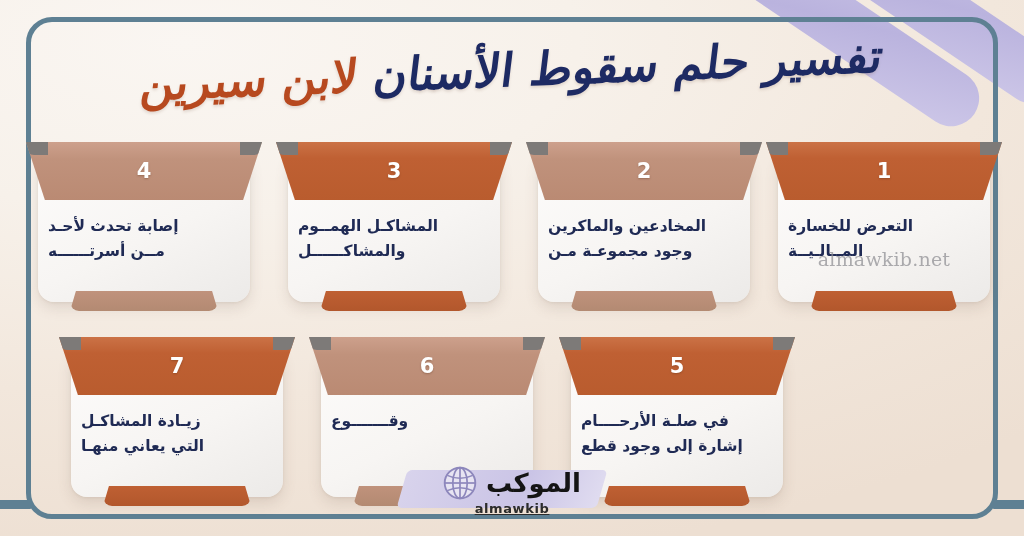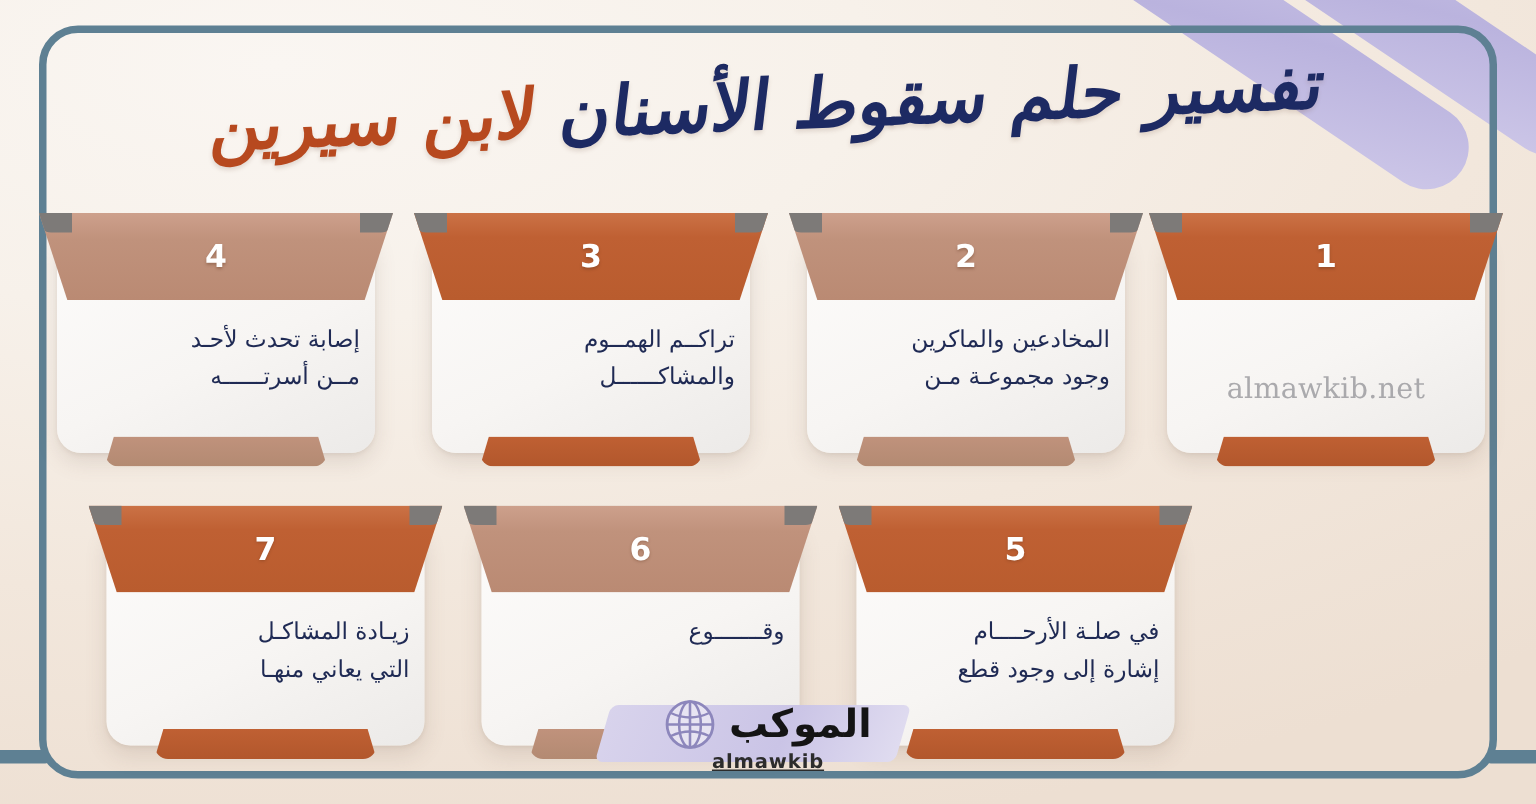--- a/index.html
+++ b/index.html
@@ -99,23 +99,23 @@
     bottom:-9px;width:148px;height:20px;
     border-radius:0 0 9px 9px;
     clip-path:polygon(4% 0, 96% 0, 100% 100%, 0 100%);
   }
   .ribbon-foot.dark{background:linear-gradient(180deg,#bf6033 0%,#b2572c 100%);}
   .ribbon-foot.light{background:linear-gradient(180deg,#c0927c 0%,#b38a72 100%);}
 
   
   .card-text{
     position:absolute;left:10px;right:10px;top:62px;
-    text-align:right;
+    text-align:left;
     color:#1f2a54;
-    font-size:15.5px;font-weight:400;line-height:1.62;
+    font-size:15.5px;font-weight:700;line-height:1.62;
     direction:rtl;
   }
   .card-text span{display:block;white-space:nowrap;}
 
   
   .watermark{
     position:absolute;left:50%;top:96px;transform:translateX(-50%);
     font-family:"DejaVu Serif","Liberation Serif",serif;
     font-size:19px;color:#8e8e93;opacity:.72;white-space:nowrap;
     direction:ltr;letter-spacing:.2px;
@@ -160,41 +160,45 @@
       <span class="t-rust">لابن سيرين</span>
     </div>
   </div>
 
   <div class="row row-1">
 
     <div class="card" style="margin-left:28px;">
       <div class="ribbon dark">
         <span>1</span>
       </div>
+      <div class="card-text">
+        <span>التعرض للخسارة</span>
+        <span>المــالـيــة</span>
+      </div>
       <div class="watermark">almawkib.net</div>
       <div class="ribbon-foot dark"></div>
     </div>
 
     <div class="card">
       <div class="ribbon light">
         <span>2</span>
       </div>
       <div class="card-text">
         <span>المخادعين والماكرين</span>
         <span>وجود مجموعـة مـن</span>
       </div>
       <div class="ribbon-foot light"></div>
     </div>
 
     <div class="card">
       <div class="ribbon dark">
         <span>3</span>
       </div>
       <div class="card-text">
-        <span>تراكــم الهمــوم</span>
+        <span>المشاكـل الهمــوم</span>
         <span>والمشاكــــــل</span>
       </div>
       <div class="ribbon-foot dark"></div>
     </div>
 
     <div class="card" style="margin-left:38px;">
       <div class="ribbon light">
         <span>4</span>
       </div>
       <div class="card-text">

